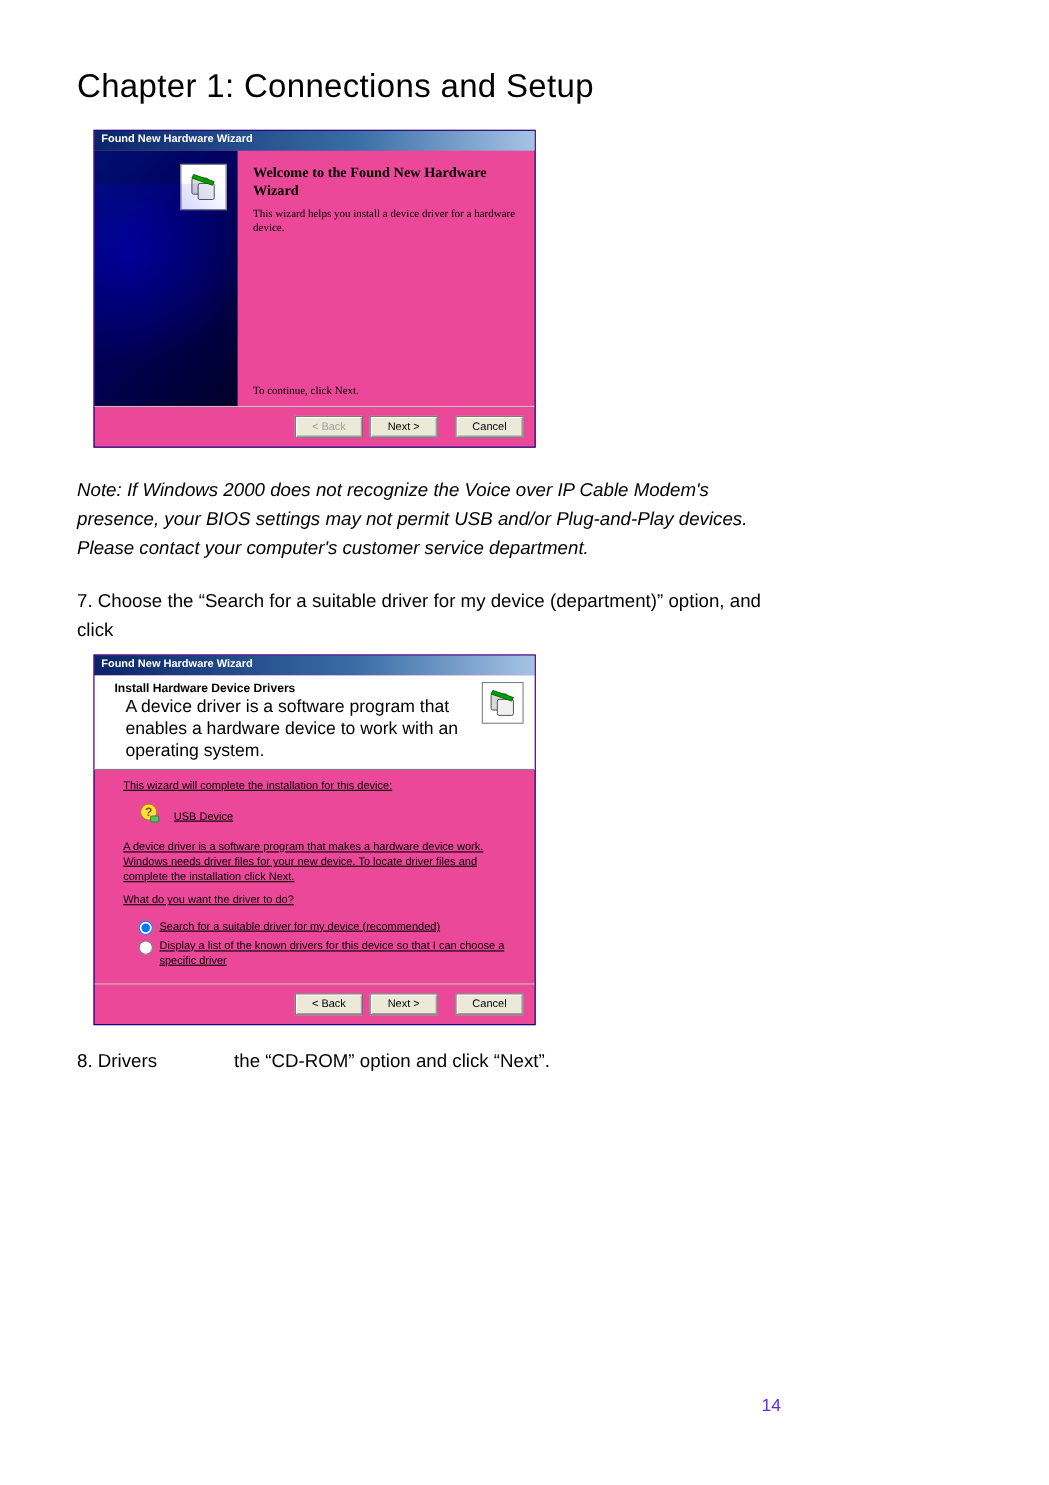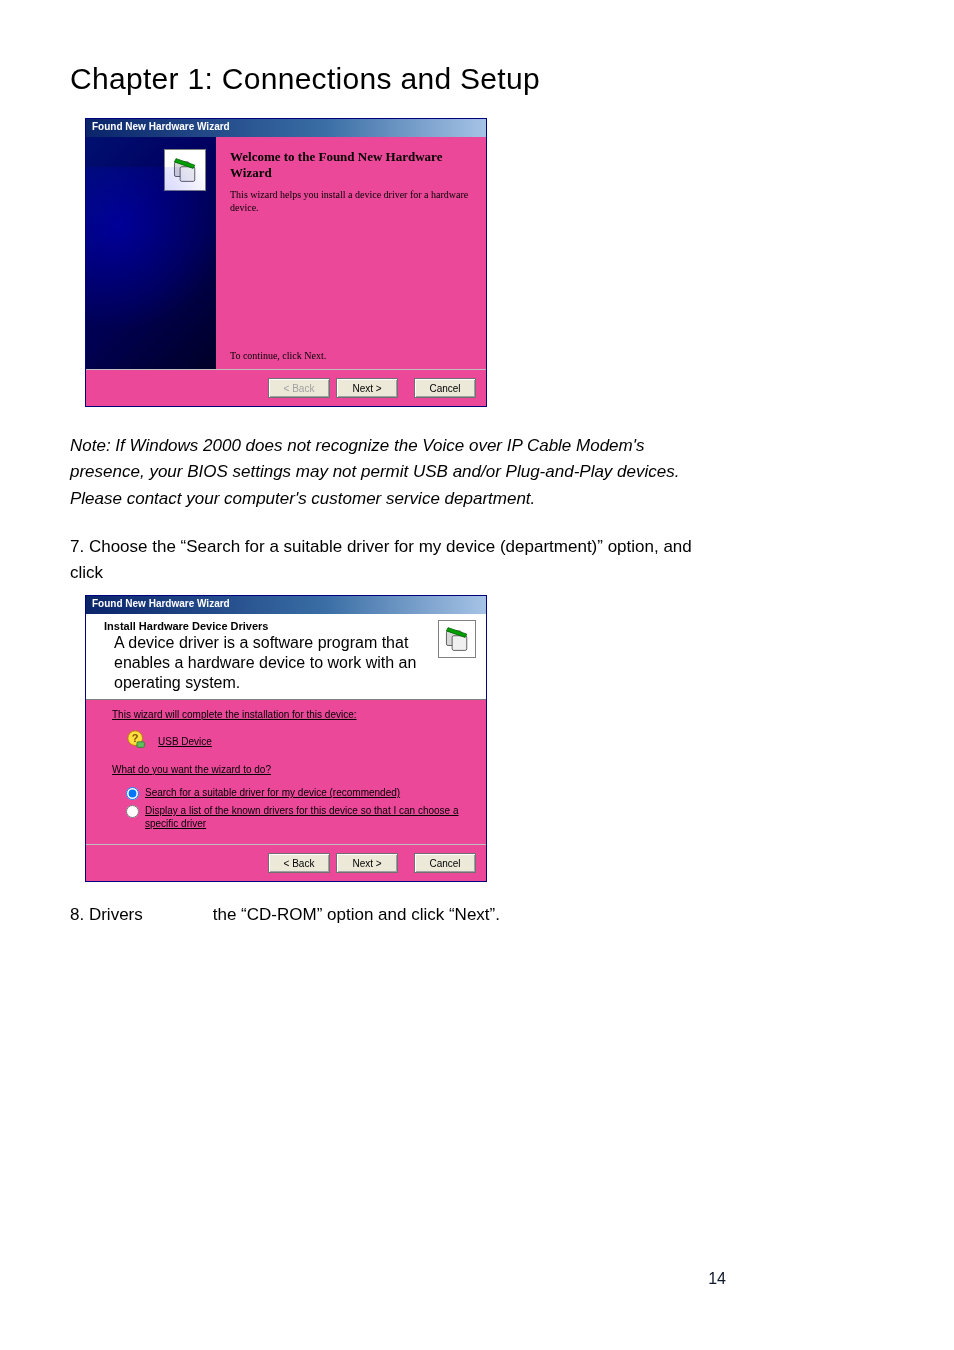--- a/index.html
+++ b/index.html
@@ -201,24 +201,24 @@
   .step-indent {
     padding-left: 18px;
     display: block;
   }
   .step8 .gap {
     display: inline-block;
     width: 70px;
   }
   .page-number {
     position: absolute;
-    right: 64px;
+    right: 80px;
     bottom: 62px;
     font-size: 16px;
-    color: #0f172a;
+    color: #6d28d9;
   }
   
   svg.icon-small { width: 26px; height: 26px; }
   svg.icon-mini { width: 22px; height: 22px; }
 </style>
 </head>
 <body>
 
 <div class="page">
 
@@ -280,21 +280,22 @@
       <div class="device-row">
         <span>
           <svg class="icon-mini" viewBox="0 0 24 24">
             <circle cx="10" cy="10" r="8" fill="#ffde40" stroke="#b08000"></circle>
             <text x="10" y="14" font-size="12" font-weight="bold" text-anchor="middle" fill="#805000">?</text>
             <rect x="12" y="14" width="8" height="6" rx="1" fill="#60c060" stroke="#308030"></rect>
           </svg>
         </span>
         <span>USB Device</span>
       </div>
-      <div class="line">What do you want the wizard to do?</div>
+      <div class="line">A device driver is a software program that makes a hardware device work. Windows needs driver files for your new device. To locate driver files and complete the installation click Next.</div>
+      <div class="line">What do you want the driver to do?</div>
       <div class="radio-group">
         <label class="radio-row">
           <input type="radio" name="w2opt" checked="" style="">
           <span>Search for a suitable driver for my device (recommended)</span>
         </label>
         <label class="radio-row">
           <input type="radio" name="w2opt" style="">
           <span>Display a list of the known drivers for this device so that I can choose a specific driver</span>
         </label>
       </div>

